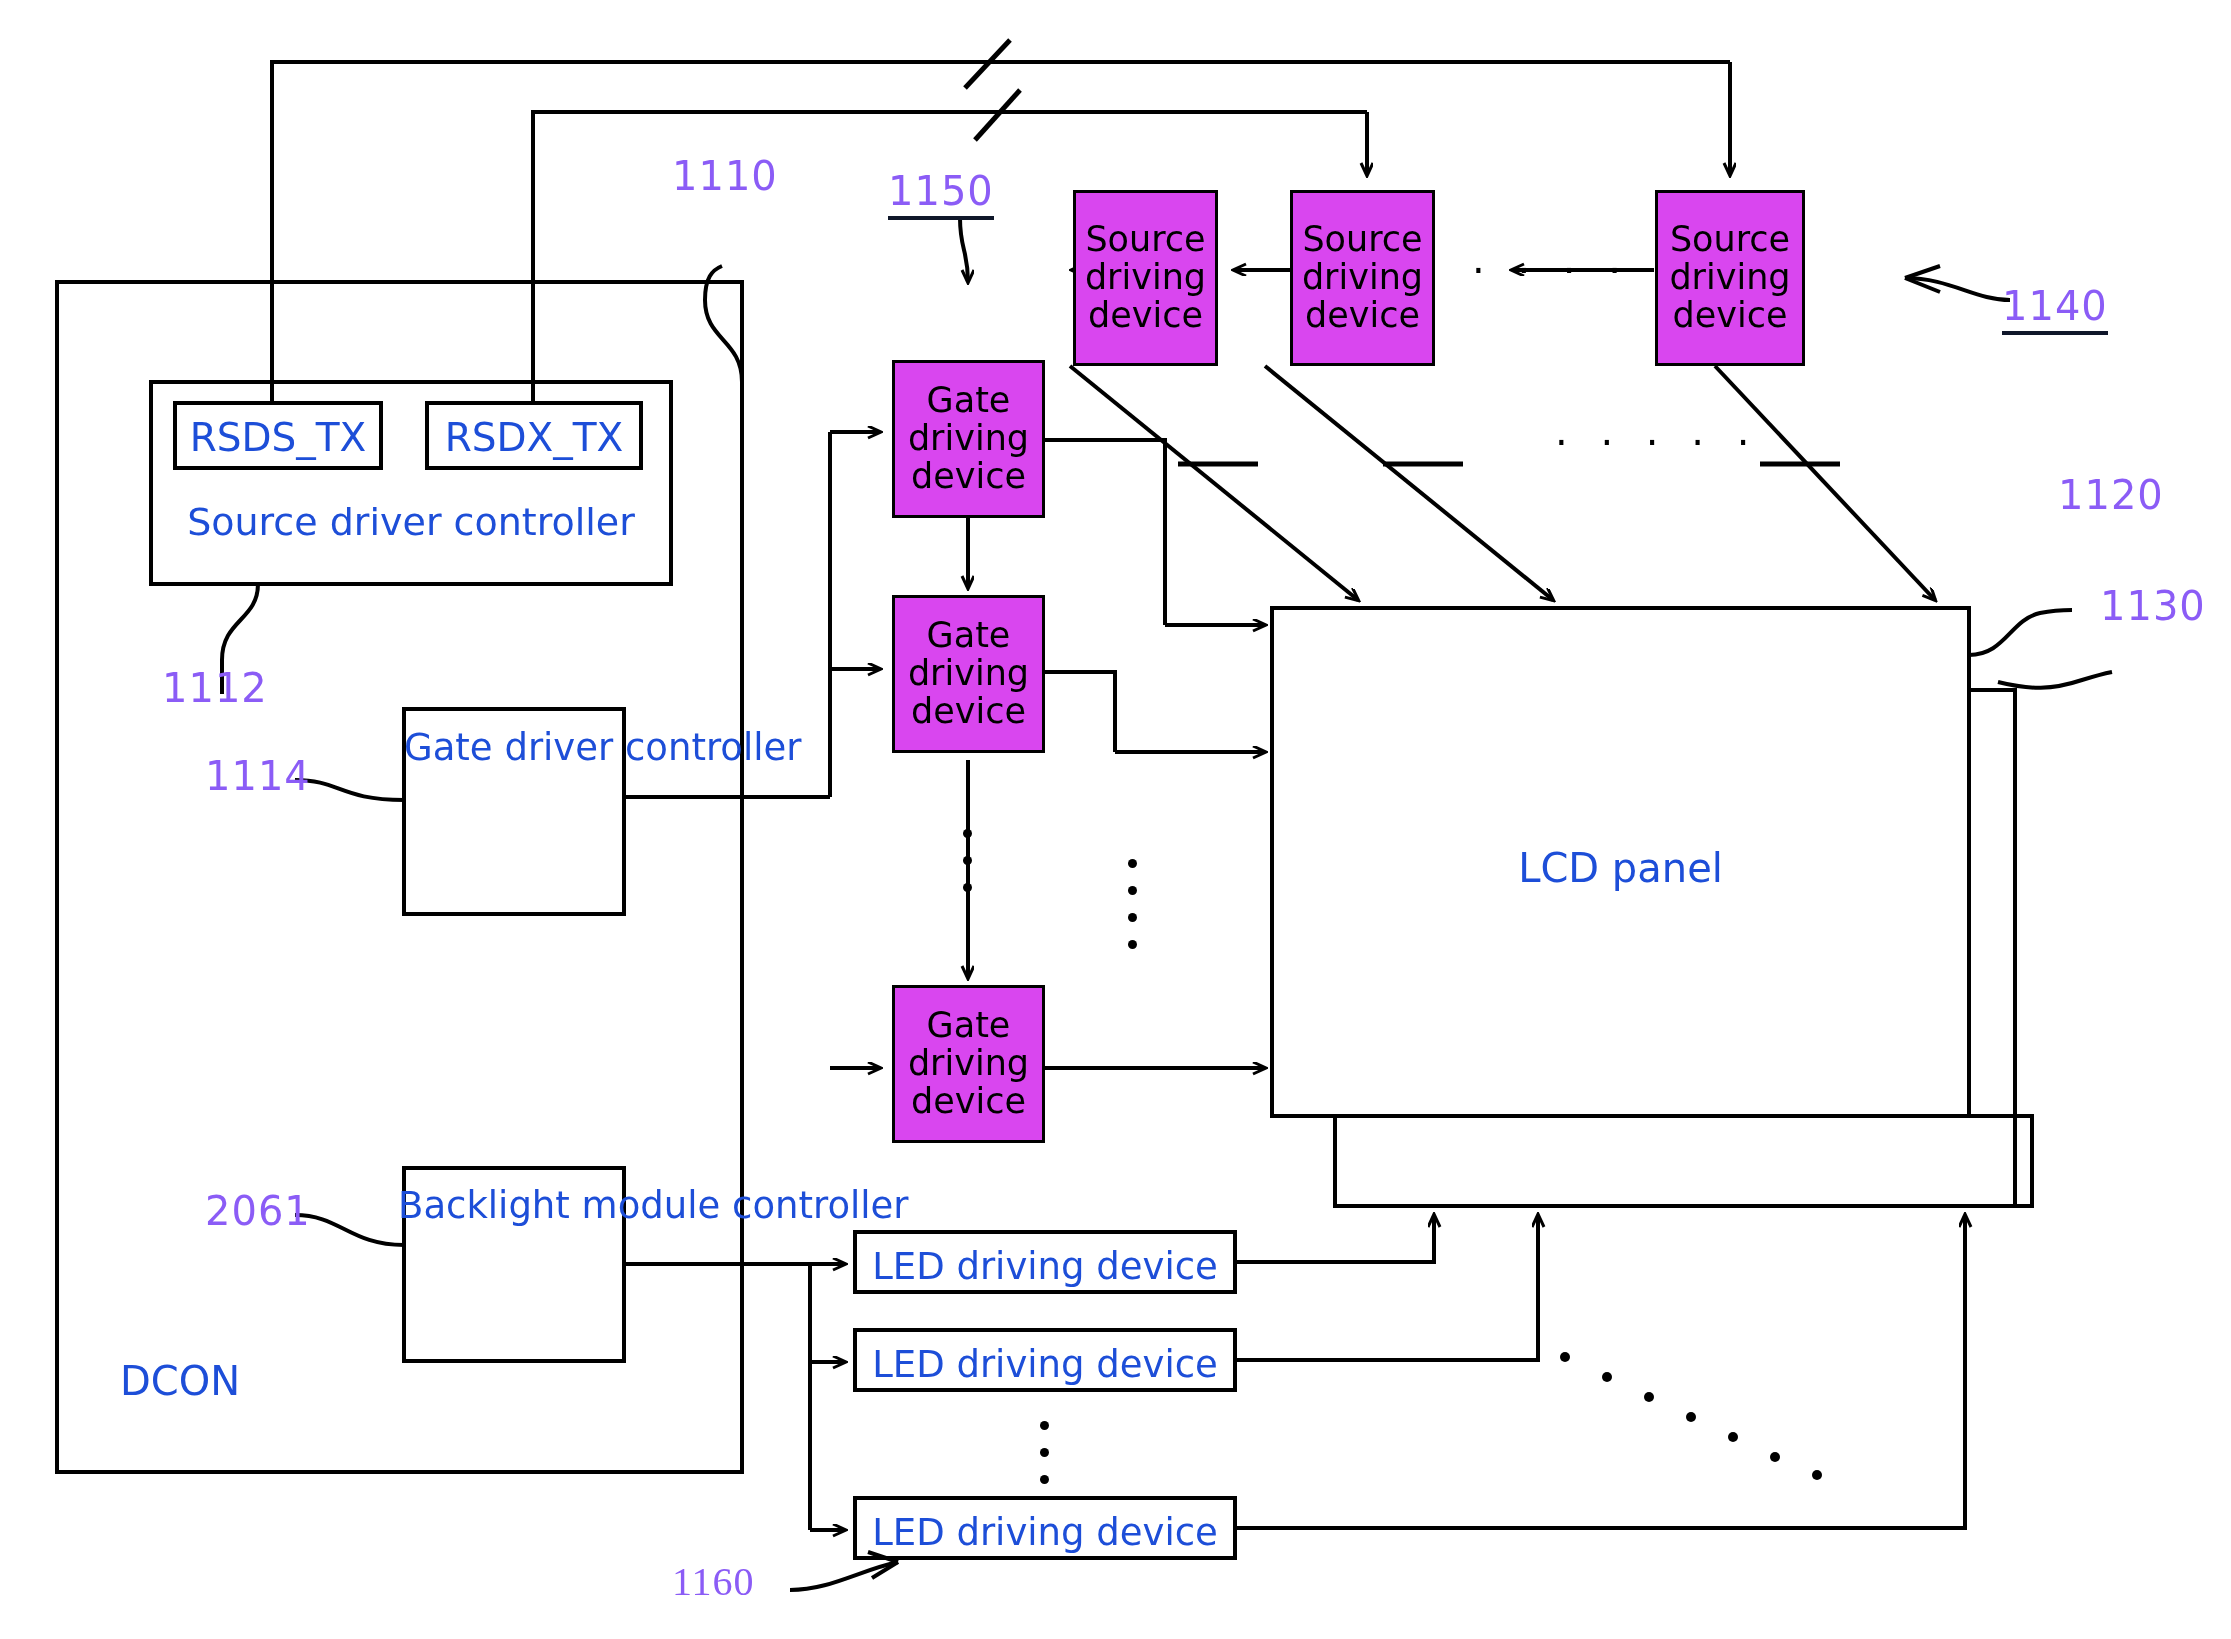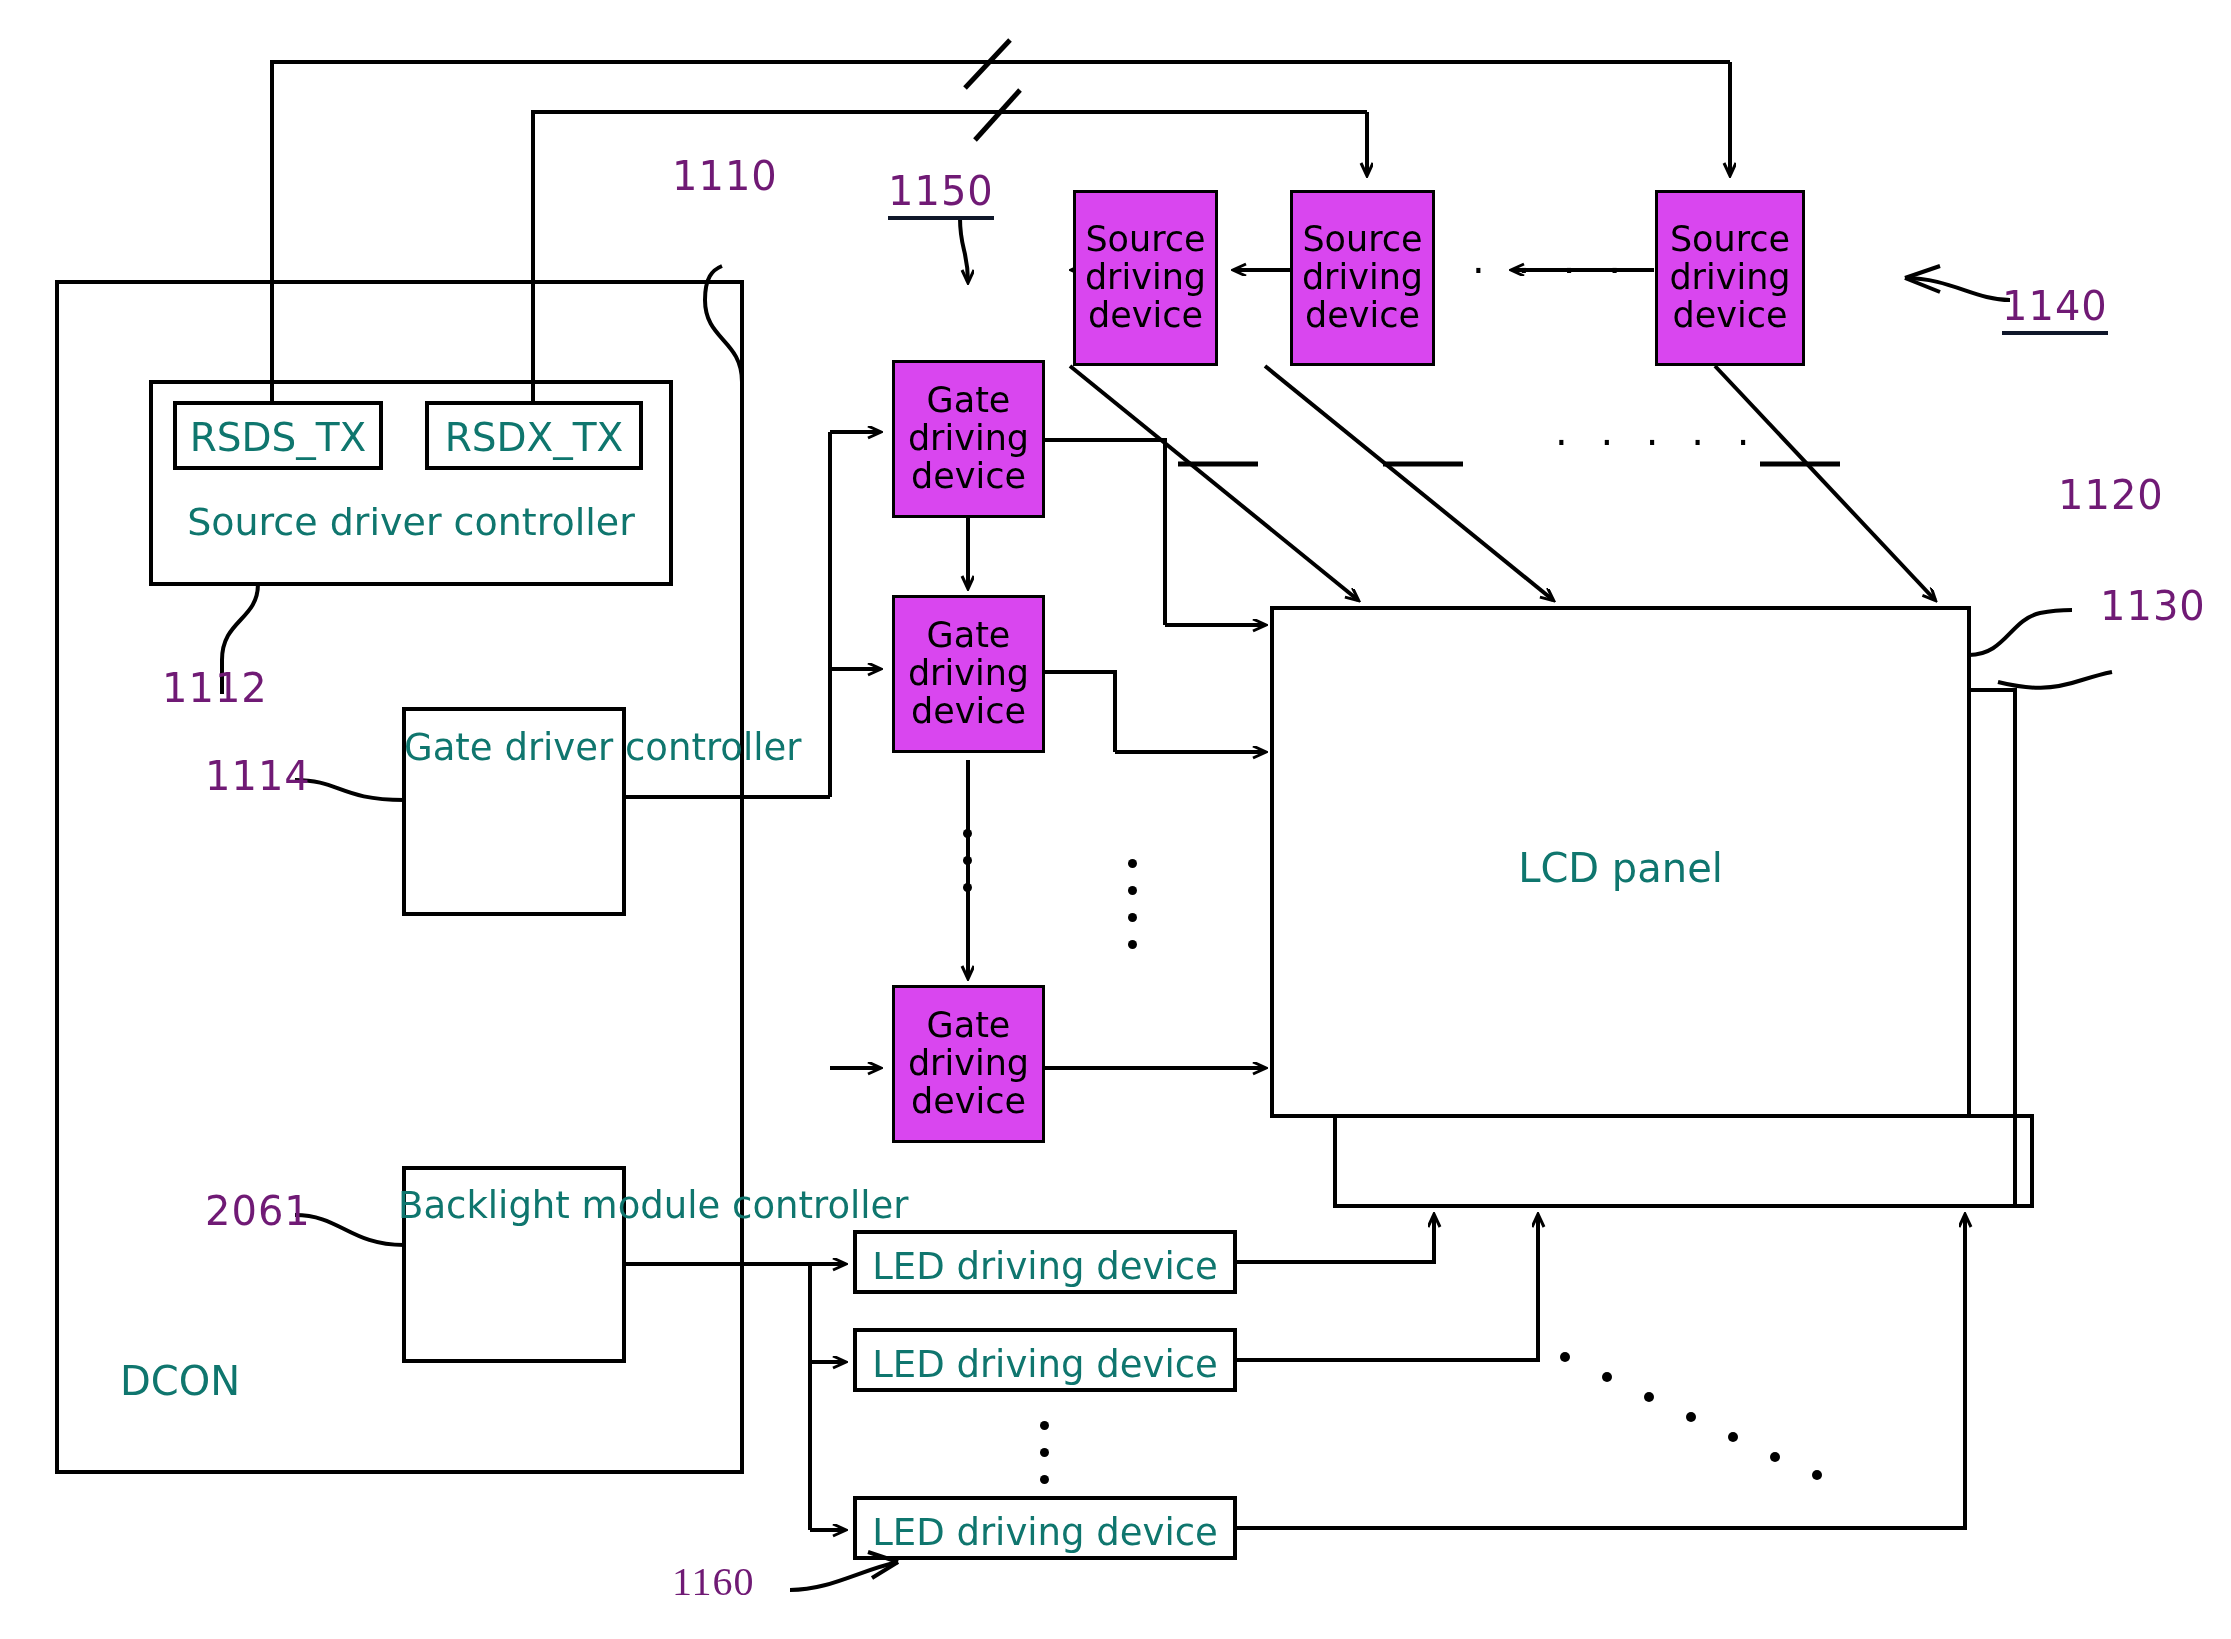--- a/index.html
+++ b/index.html
@@ -3,22 +3,22 @@
 <meta charset="utf-8">
 <style>
   html,body{margin:0;padding:0;background:#fff;}
   body{font-family:"DejaVu Sans","Liberation Sans",sans-serif;}
   #stage{position:relative;width:2231px;height:1639px;background:#fff;overflow:hidden;}
   svg.layer{position:absolute;left:0;top:0;width:2231px;height:1639px;}
   .box{position:absolute;border:3px solid #000;background:#d946ef;
        display:flex;flex-direction:column;align-items:center;justify-content:center;
        text-align:center;line-height:1.08;color:#000;box-sizing:border-box;}
   .box span{display:block;}
-  .lbl{position:absolute;color:#0f766e;white-space:nowrap;}
-  .ref{position:absolute;color:#701a75;white-space:nowrap;font-size:40px;letter-spacing:1px;}
+  .lbl{position:absolute;color:#1d4ed8;white-space:nowrap;}
+  .ref{position:absolute;color:#8b5cf6;white-space:nowrap;font-size:40px;letter-spacing:1px;}
   .ref.u{border-bottom:4px solid #0f172a;padding-bottom:2px;}
   .dots{position:absolute;color:#000;white-space:nowrap;letter-spacing:10px;font-size:40px;}
   .vdots{position:absolute;display:flex;flex-direction:column;align-items:center;}
   .vdots i{display:block;width:9px;height:9px;border-radius:50%;background:#000;margin:9px 0;}
   .ddots{position:absolute;}
   .ddots i{position:absolute;width:10px;height:10px;border-radius:50%;background:#000;}
 </style>
 </head>
 <body>
 

